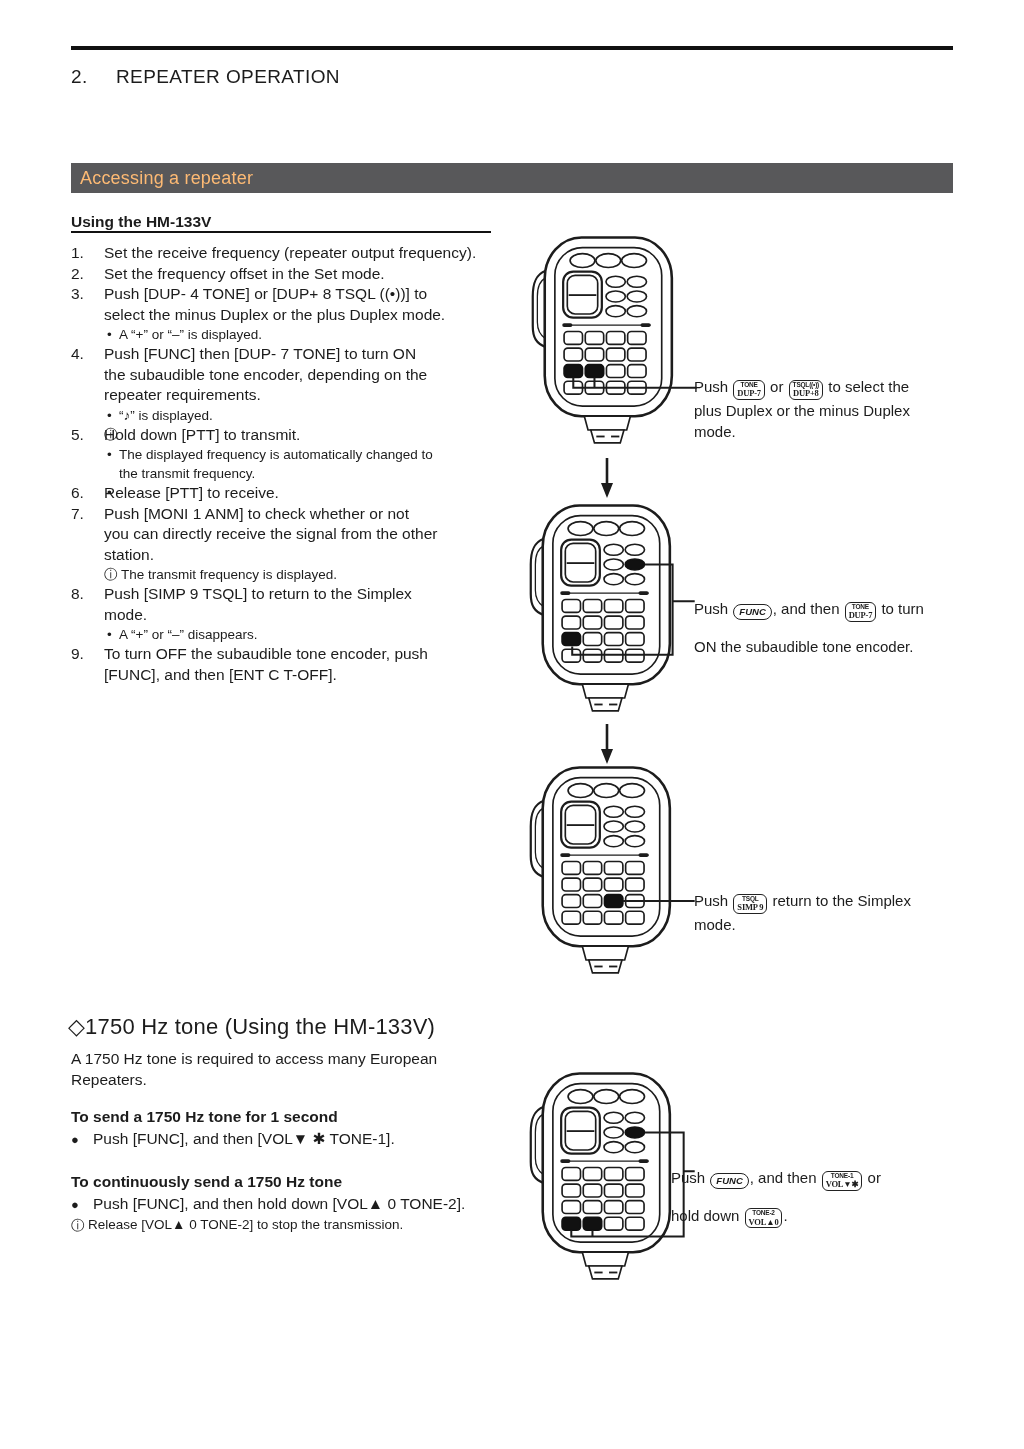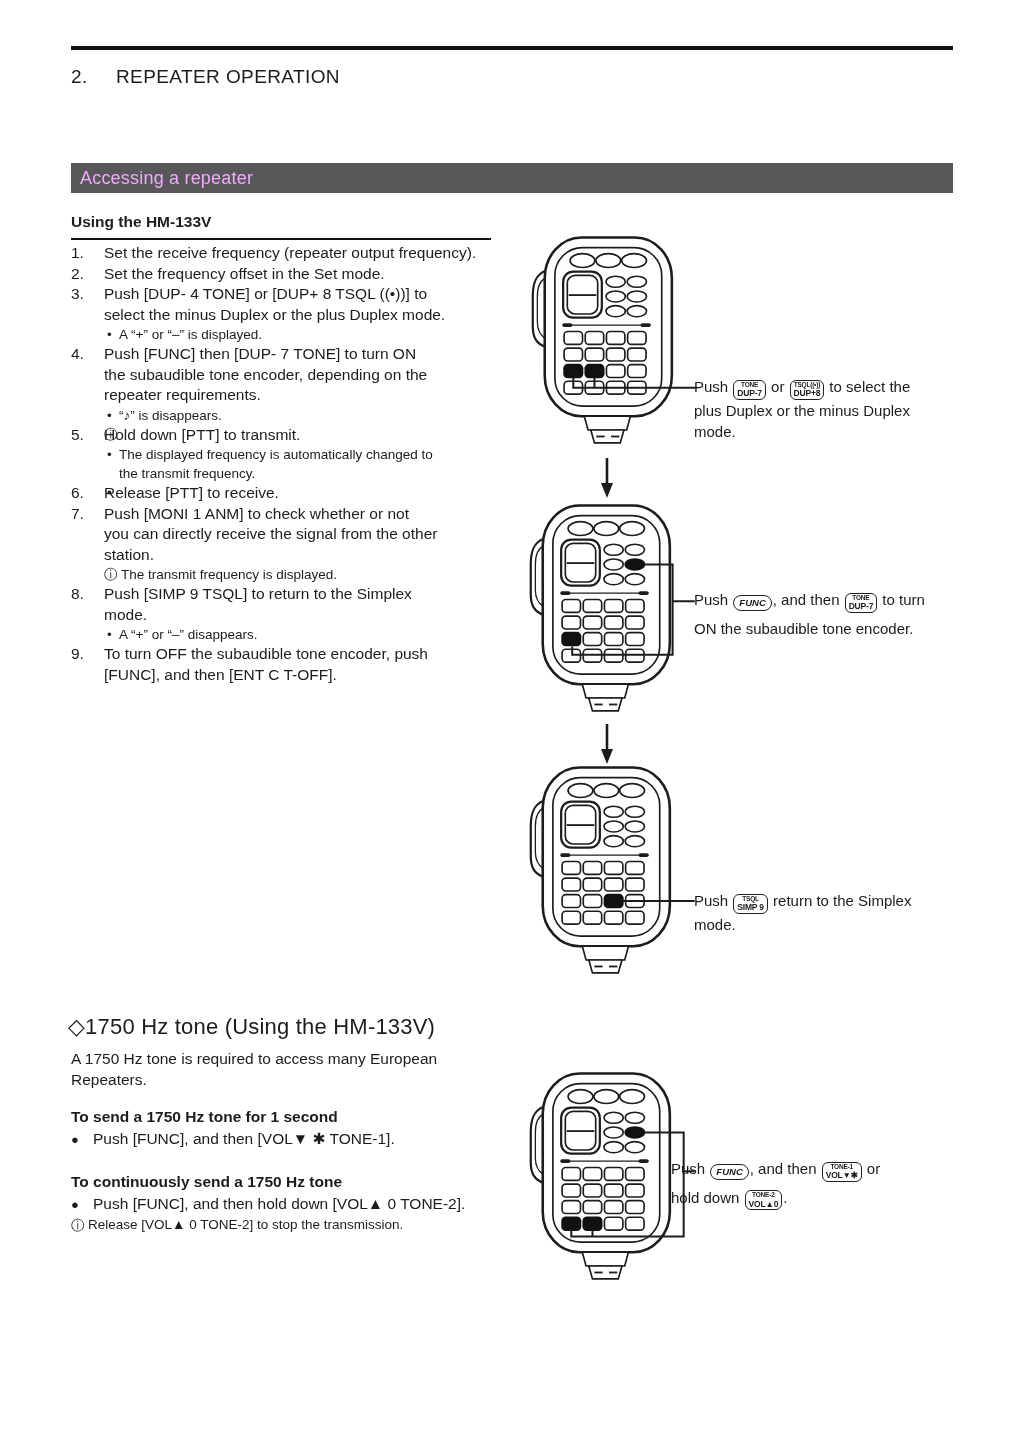--- a/index.html
+++ b/index.html
@@ -12,21 +12,21 @@
   .top-rule { position:absolute; left:71px; top:46px; width:882px; height:4px; background:#111; }
   .chapter { position:absolute; left:71px; top:66px; font-size:19px; letter-spacing:.4px; display:flex; }
   .chapter .num { width:45px; }
   .banner {
     position:absolute; left:71px; top:163px; width:882px; height:30px;
     background:#58585a; color:#fff; font-size:18px; line-height:30px;
     padding-left:9px; letter-spacing:.2px;
   }
   .sub-head {
     position:absolute; left:71px; top:213px; width:420px;
-    font-size:15.5px; font-weight:bold; padding-bottom:7px;
+    font-size:15.5px; font-weight:bold; padding-bottom:0;
     border-bottom:2.5px solid #111;
   }
   .steps { position:absolute; left:71px; top:243px; width:475px; }
   .item { position:relative; white-space:pre-line; }
   .item .marker { position:absolute; white-space:nowrap; }
   .item.step { padding-left:33px; font-size:15.5px; line-height:20.5px; }
   .item.step .marker { left:0; }
   .item.bullet { padding-left:48px; font-size:13.5px; line-height:19px; }
   .item.bullet .marker { left:36px; }
   .item.note { padding-left:50px; font-size:13.5px; line-height:19px; }
@@ -39,25 +39,25 @@
   .hl  { fill:#111; stroke:#111; stroke-width:1.8; }
   .conn{ fill:none; stroke:#1c1c1c; stroke-width:2.2; }
 
   .cap { position:absolute; font-size:15px; line-height:21px; width:300px; }
   .kc2 {
     display:inline-block; border:1.3px solid #222; border-radius:6px;
     padding:1px 3px 1px; text-align:center; vertical-align:-4px; margin:0 1px;
     background:#fff; line-height:1;
   }
   .kc2 .t { display:block; font-size:6.5px; font-weight:bold; letter-spacing:-.2px; }
-  .kc2 .b { display:block; font-size:8.5px; font-weight:bold; letter-spacing:-.2px; margin-top:1px; }
+  .kc2 .b { display:block; font-size:8.5px; font-weight:bold; letter-spacing:-.2px; margin-top:1px;font-family:Liberation Serif, serif; }
   .kc1 {
     display:inline-block; border:1.3px solid #222; border-radius:10px;
     padding:2px 5px; font-size:9.5px; font-weight:bold; font-style:italic;
-    vertical-align:-1px; margin:7px 1px; background:#fff; line-height:1;
+    vertical-align:-1px; margin:16px 1px; background:#fff; line-height:1;
   }
   .arrow { position:absolute; }
 
   .tone-head { position:absolute; left:68px; top:1014px; font-size:22px; font-weight:normal; letter-spacing:.2px; }
   .tone-intro { position:absolute; left:71px; top:1048px; font-size:15.5px; line-height:21px; white-space:pre-line; }
   .tone-sub { position:absolute; left:71px; font-size:15.5px; font-weight:bold; }
   .tone-bullet { position:absolute; left:71px; font-size:15.5px; padding-left:22px; }
   .tone-bullet .marker { position:absolute; left:0; font-size:13px; top:2px; }
   .tone-note { position:absolute; left:71px; font-size:13.5px; padding-left:17px; }
   .tone-note .marker { position:absolute; left:0; }
@@ -68,34 +68,34 @@
 
 <div class="page">
 
   <div class="top-rule"></div>
 
   <div class="chapter">
     <span class="num">2.</span>
     <span>REPEATER OPERATION</span>
   </div>
 
-  <div class="banner" style="background: rgb(88, 88, 90); color: #f0abfc;">Accessing a repeater</div>
+  <div class="banner" style="background: rgb(88, 88, 90); color: #fdba74;">Accessing a repeater</div>
 
   <div class="sub-head">Using the HM-133V</div>
 
   <div class="steps" id="steps">
       <div class="item step"><span class="marker">1.</span><span>Set the receive frequency (repeater output frequency).</span></div>
       <div class="item step"><span class="marker">2.</span><span>Set the frequency offset in the Set mode.</span></div>
       <div class="item step"><span class="marker">3.</span><span>Push [DUP- 4 TONE] or [DUP+ 8 TSQL ((•))] to
 select the minus Duplex or the plus Duplex mode.</span></div>
       <div class="item bullet"><span class="marker">•</span><span>A “+” or “–” is displayed.</span></div>
       <div class="item step"><span class="marker">4.</span><span>Push [FUNC] then [DUP- 7 TONE] to turn ON
 the subaudible tone encoder, depending on the
 repeater requirements.</span></div>
-      <div class="item bullet"><span class="marker">•</span><span>“♪” is disappears.</span></div>
+      <div class="item bullet"><span class="marker">•</span><span>“♪” is displayed.</span></div>
       <div class="item note"><span class="marker">ⓘ</span></div>
       <div class="item step"><span class="marker">5.</span><span>Hold down [PTT] to transmit.</span></div>
       <div class="item bullet"><span class="marker">•</span><span>The displayed frequency is automatically changed to
 the transmit frequency.</span></div>
       <div class="item bullet"><span class="marker">•</span></div>
       <div class="item step"><span class="marker">6.</span><span>Release [PTT] to receive.</span></div>
       <div class="item step"><span class="marker">7.</span><span>Push [MONI 1 ANM] to check whether or not
 you can directly receive the signal from the other
 station.</span></div>
       <div class="item note"><span class="marker">ⓘ</span><span>The transmit frequency is displayed.</span></div>

